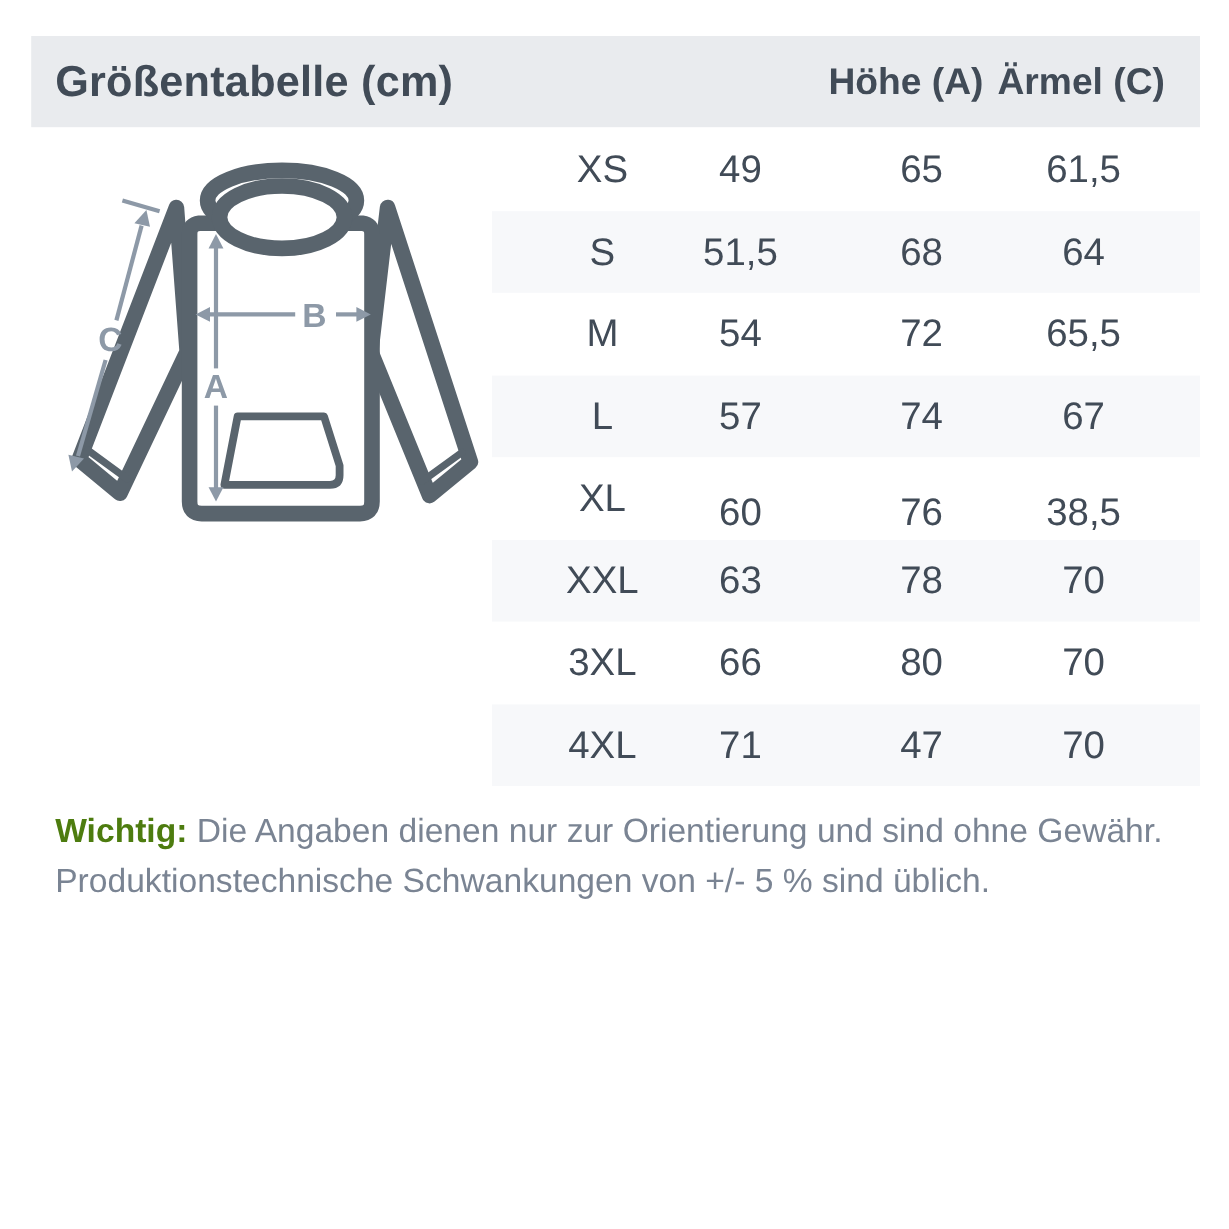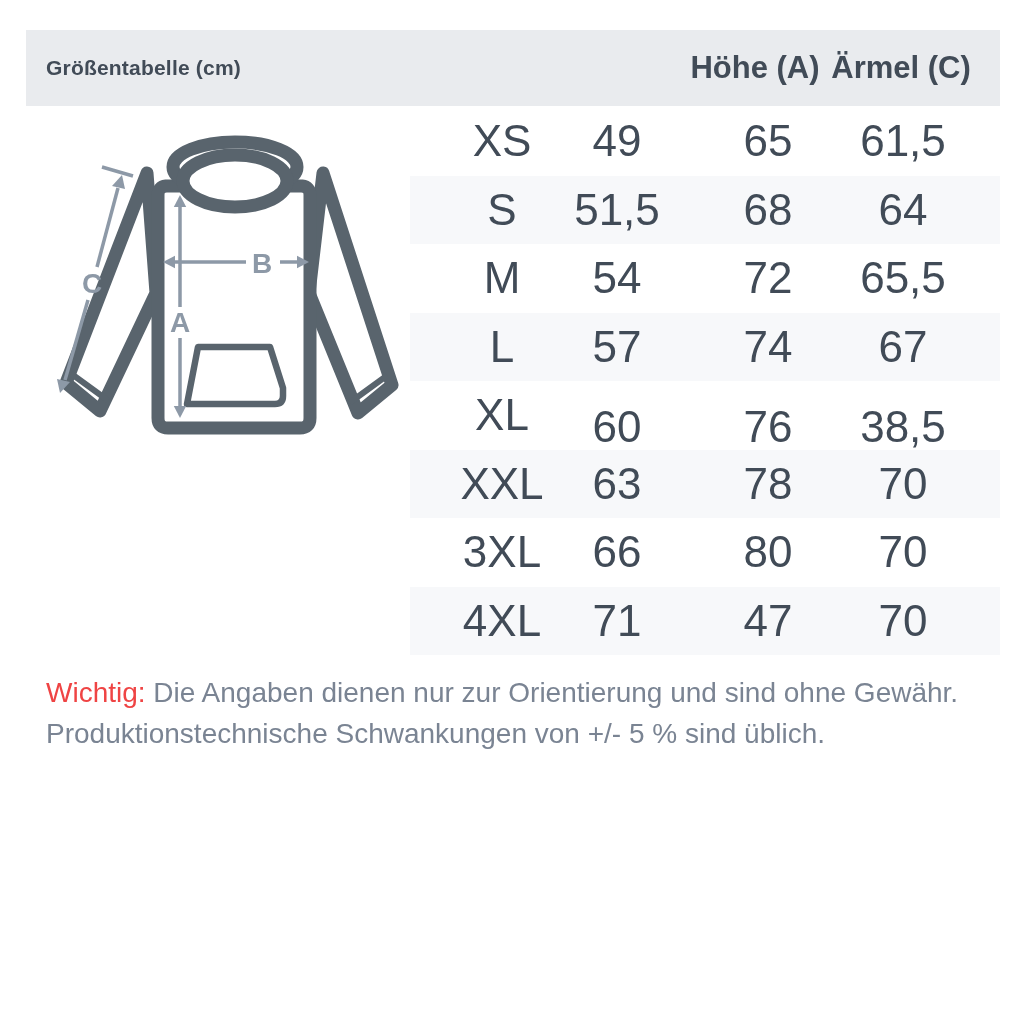--- a/index.html
+++ b/index.html
@@ -13,37 +13,37 @@
     --outline:#59646d;
     --arrow:#8d99a7;
   }
   
   .header-band{
     position:absolute;left:26px;top:30px;width:974px;height:76px;
     background:var(--header-bg);
   }
   .header-title{
     position:absolute;left:20px;top:50%;transform:translateY(-50%);
-    font-size:21px;font-weight:bold;color:var(--ink);letter-spacing:.2px;white-space:nowrap;
+    font-size:36px;font-weight:bold;color:var(--ink);letter-spacing:.2px;white-space:nowrap;
   }
   .header-col{
     position:absolute;top:50%;transform:translate(-50%,-50%);
     font-size:31px;font-weight:bold;color:var(--ink);white-space:nowrap;
   }
   .hc-b{left:582px}
   .hc-a{left:729px}
   .hc-c{left:875px}
 
   
   .size-table{position:absolute;left:410px;top:107px;width:590px;height:548px;}
   .t-row{position:relative;height:68.5px;}
   .t-row:nth-child(even){background:var(--stripe);}
   .cell{
     position:absolute;top:50%;transform:translate(-50%,-50%);
-    font-size:44px;color:var(--ink);white-space:nowrap;
+    font-size:32px;color:var(--ink);white-space:nowrap;
   }
   .c-size{left:92px}
   .c-b{left:207px}
   .c-a{left:358px}
   .c-c{left:493px}
   
   .t-row:nth-child(5) .val{transform:translate(-50%,calc(-50% + 12px));}
 
   
   .diagram{position:absolute;left:40px;top:125px;width:365px;height:340px;}
@@ -56,21 +56,21 @@
   .dim-label{
     font-family:"Liberation Sans",sans-serif;font-size:28px;font-weight:600;
     fill:var(--arrow);
   }
 
   
   .note{
     position:absolute;left:46px;top:672px;width:930px;
     font-size:28px;line-height:41px;color:var(--note);
   }
-  .note b{font-weight:normal;color:#ef4444;}
+  .note b{font-weight:bold;color:#4d7c0f;}
 </style>
 </head>
 <body>
 
 <div class="canvas" style="--header-bg: #e9ebee; --stripe: #f7f8fa; --ink: #414b57; --note: #7a8493; --outline: #59646d; --arrow: #8d99a7;">
 
   <div class="header-band">
     <div class="header-title">Größentabelle (cm)</div>
     <div class="header-col hc-a">Höhe (A)</div>
     <div class="header-col hc-c">Ärmel (C)</div>

